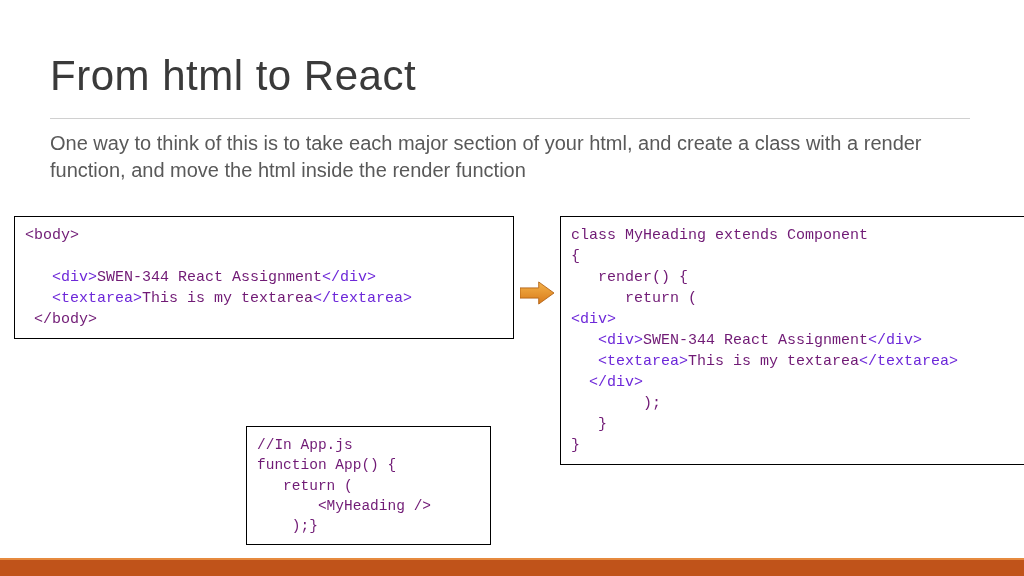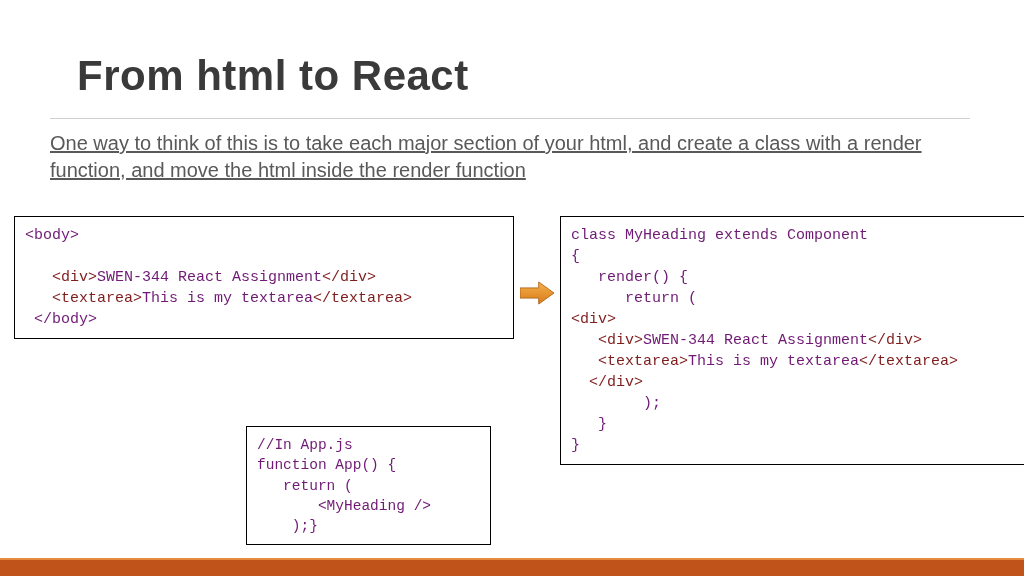--- a/index.html
+++ b/index.html
@@ -9,59 +9,57 @@
     background: #fff;
     font-family: "Segoe UI Light", "Segoe UI", Arial, sans-serif;
     position: relative;
     overflow: hidden;
   }
   .title {
     position: absolute;
     left: 50px;
     top: 52px;
     font-size: 42px;
-    font-weight: 700;
+    font-weight: 400;
     color: #3a3a3a;
     letter-spacing: 0.5px;
-    margin-left: 27px;
   }
   .divider {
     position: absolute;
     left: 50px;
     top: 118px;
     width: 920px;
     height: 1px;
     background: #d0d0d0;
   }
   .subtitle {
     position: absolute;
     left: 50px;
     top: 130px;
     width: 900px;
     font-size: 20px;
     font-weight: 400;
     color: #595959;
     line-height: 1.35;
-    text-decoration: underline;
   }
   .codebox {
     position: absolute;
     border: 1.5px solid #000;
     background: #fff;
     padding: 8px 10px;
     font-family: Consolas, "Courier New", monospace;
     font-size: 15px;
     line-height: 1.4;
     white-space: pre;
     color: #000;
   }
   .left-box  { left: 14px;  top: 216px; width: 500px; }
   .right-box { left: 560px; top: 216px; width: 486px; }
   .bottom-box{ left: 246px; top: 426px; width: 245px; font-size: 14.5px; }
-  .tag   { color: #7f1d1d; }
+  .tag   { color: #6d28d9; }
   .black { color: #701a75; }
   .arrow {
     position: absolute;
     left: 520px;
     top: 278px;
     width: 34px;
     height: 30px;
   }
   .footer-bar {
     position: absolute;

